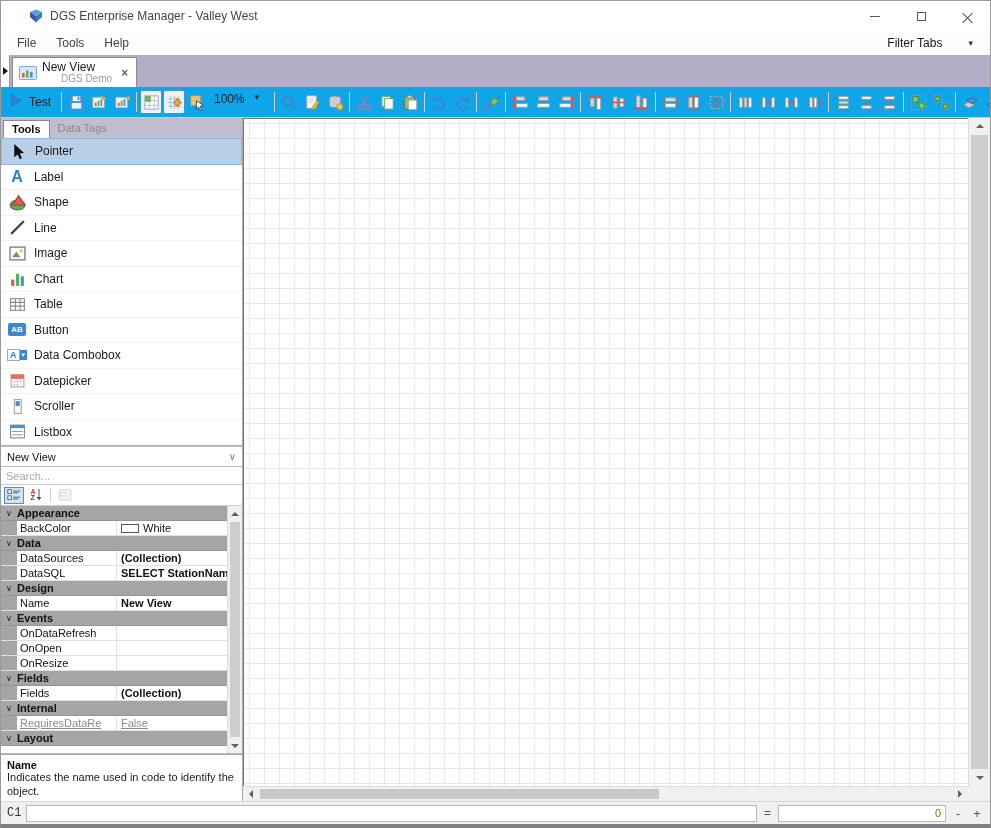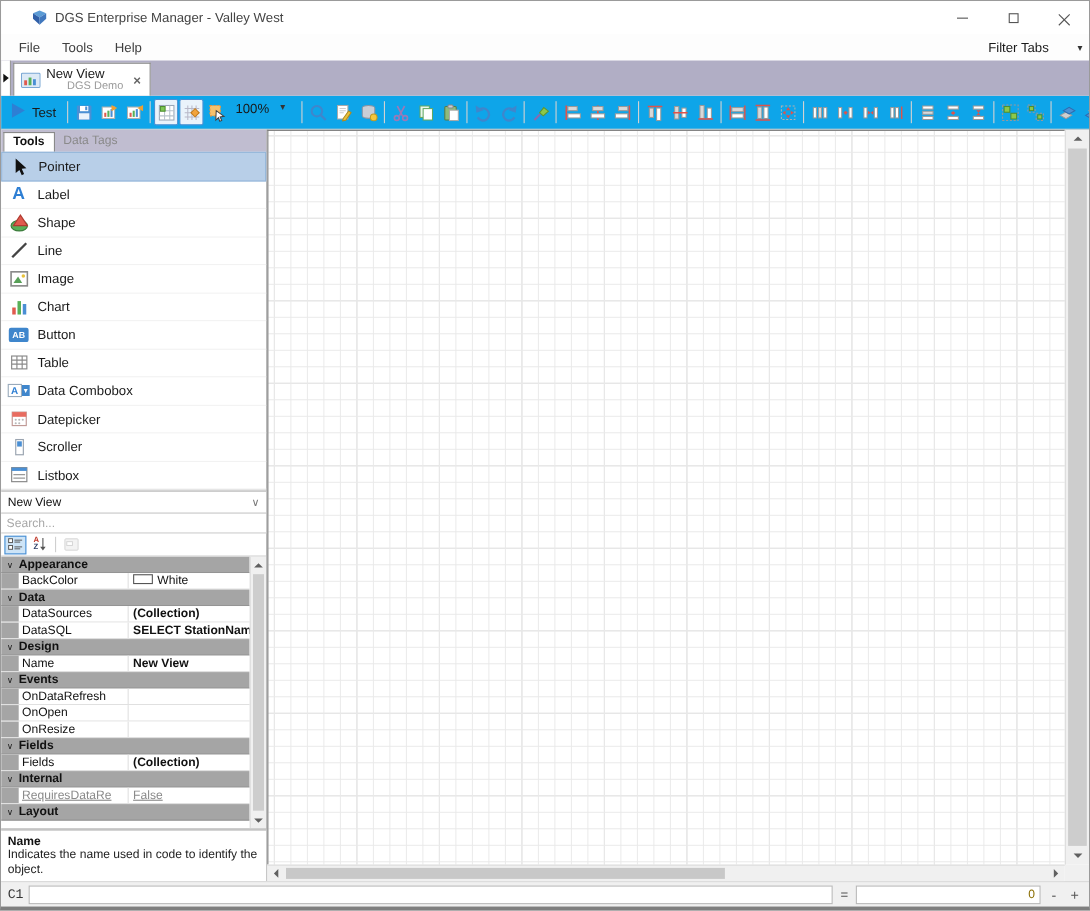--- a/index.html
+++ b/index.html
@@ -15,21 +15,21 @@
   .win-btn { width:46px; display:flex; align-items:center; justify-content:center; color:#555; }
   .glyph-min { width:10px; height:1px; background:#555; display:inline-block; }
   .glyph-max { width:9px; height:9px; border:1px solid #555; display:inline-block; }
   .glyph-close { position:relative; width:11px; height:11px; display:inline-block; }
   .glyph-close:before,.glyph-close:after { content:""; position:absolute; left:5px; top:0; width:1px; height:14px; background:#555; }
   .glyph-close:before { transform:rotate(45deg); } .glyph-close:after { transform:rotate(-45deg); }
 
   
   .menubar { height:24px; display:flex; align-items:center; background:#fdfdfd; padding-left:6px; flex:0 0 auto; }
   .menu-item { padding:3px 10px; color:#404040; }
-  .filter-tabs { margin-left:auto; display:flex; align-items:center; gap:26px; padding-right:6px; color:#1a1a1a; }
+  .filter-tabs { margin-left:auto; display:flex; align-items:center; gap:26px; padding-right:17px; color:#1a1a1a; }
   .dd-arrow { font-size:9px; color:#333; }
 
   
   .tabstrip { height:32px; background:#b1aec5; display:flex; align-items:flex-end; flex:0 0 auto; position:relative; }
   .tab-overflow { width:9px; height:100%; background:#fff; display:flex; align-items:center; justify-content:center; border-right:1px solid #9a9a9a; }
   .tab-overflow span { width:0;height:0;border-left:5px solid #111;border-top:4px solid transparent;border-bottom:4px solid transparent; }
   .doc-tab { background:#fff; border:1px solid #8a8a8a; border-bottom:none; height:30px; margin-left:2px; display:flex; align-items:center; padding:0 8px 0 6px; gap:5px; }
   .doc-tab .tab-title { font-size:12px; color:#1a1a1a; line-height:13px; }
   .doc-tab .tab-sub { font-size:10px; color:#9a9a9a; line-height:10px;padding-left:19px; }
   .tab-close { color:#666; font-weight:bold; font-size:12px; margin-left:4px; cursor:default; }
@@ -77,21 +77,21 @@
   .az .a { color:#c0392b; } .az .z { color:#2c3e66; }
 
   .prop-grid { flex:1 1 auto; position:relative; overflow:hidden; border-bottom:1px solid #b8b8b8; }
   .prop-rows { position:absolute; left:0; top:0; right:15px; }
   .prop-cat { display:flex; align-items:center; height:15px; background:#a5a5a5; border-bottom:1px solid #949494; }
   .prop-cat .arr { width:16px; text-align:center; font-size:8px; color:#222; }
   .prop-cat .lbl { font-size:11px; font-weight:bold; color:#111; }
   .prop-row { display:flex; height:15px; border-bottom:1px solid #e0e0e0; background:#fff; }
   .prop-row .gut { width:16px; background:#a5a5a5; flex:0 0 auto; }
   .prop-row .lblc { width:100px; flex:0 0 auto; padding:1px 3px; font-size:11px; color:#111; border-right:1px solid #e0e0e0; overflow:hidden; white-space:nowrap; }
-  .prop-row .valc { flex:1 1 auto; padding:1px 4px; font-size:11px; color:#111; overflow:hidden; white-space:nowrap; display:flex; gap:4px; }
+  .prop-row .valc { flex:1 1 auto; padding:1px 4px; font-size:11px; color:#111; overflow:hidden; white-space:nowrap; display:flex; align-items:center; gap:4px; }
   .prop-row .valc.bold { font-weight:bold; }
   .prop-row.disabled .lblc, .prop-row.disabled .valc { color:#8a8a8a;text-decoration:underline; }
   .swatch { width:18px; height:9px; background:#fff; border:1px solid #555; flex:0 0 auto; }
   .pg-scroll { position:absolute; right:0; top:0; bottom:0; width:15px; background:#f0f0f0; border-left:1px solid #dcdcdc; }
   .pg-scroll .up, .pg-scroll .down { position:absolute; left:0; right:0; height:15px; display:flex; align-items:center; justify-content:center; }
   .pg-scroll .up { top:0; } .pg-scroll .down { bottom:0; }
   .pg-thumb { position:absolute; left:2px; right:2px; top:16px; bottom:16px; background:#cdcdcd; }
   .tri-up { width:0;height:0;border-bottom:4px solid #606060;border-left:4px solid transparent;border-right:4px solid transparent; }
   .tri-down { width:0;height:0;border-top:4px solid #606060;border-left:4px solid transparent;border-right:4px solid transparent; }
   .tri-left { width:0;height:0;border-right:4px solid #606060;border-top:4px solid transparent;border-bottom:4px solid transparent; }
@@ -585,32 +585,32 @@
               <svg width="17" height="17" viewBox="0 0 16 16">
                 <rect x="2" y="9" width="3" height="6" fill="#e05a4e"></rect>
                 <rect x="6.5" y="3.5" width="3" height="11.5" fill="#58b058"></rect>
                 <rect x="11" y="6" width="3" height="9" fill="#4a8fd4"></rect>
               </svg>
             </span>
             <span class="tool-label">Chart</span>
           </div>
           <div class="tool-row">
             <span class="ticon">
-              <span class="ab-glyph">AB</span>
-            </span>
-            <span class="tool-label">Button</span>
-          </div>
-          <div class="tool-row">
-            <span class="ticon">
               <svg width="17" height="17" viewBox="0 0 16 16">
                 <rect x="1.5" y="2.5" width="13" height="11" fill="#fff" stroke="#8a8a8a"></rect>
                 <path d="M1.5 6h13M1.5 9.5h13M6 2.5v11M10.5 2.5v11" stroke="#8a8a8a" fill="none"></path>
               </svg>
             </span>
             <span class="tool-label">Table</span>
+          </div>
+          <div class="tool-row">
+            <span class="ticon">
+              <span class="ab-glyph">AB</span>
+            </span>
+            <span class="tool-label">Button</span>
           </div>
           <div class="tool-row">
             <span class="ticon">
               <span class="dc">
                 <span class="dc-a">A</span>
                 <span class="dc-d">▾</span>
               </span>
             </span>
             <span class="tool-label">Data Combobox</span>
           </div>

